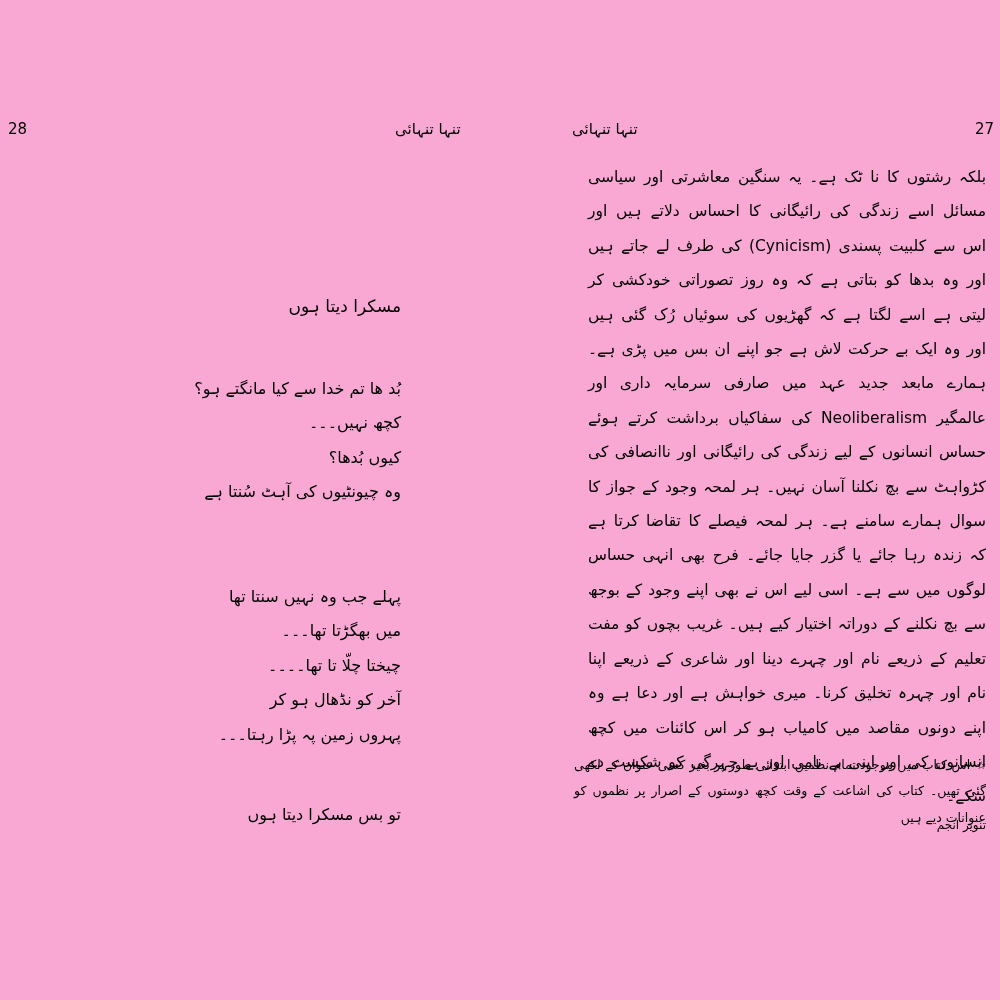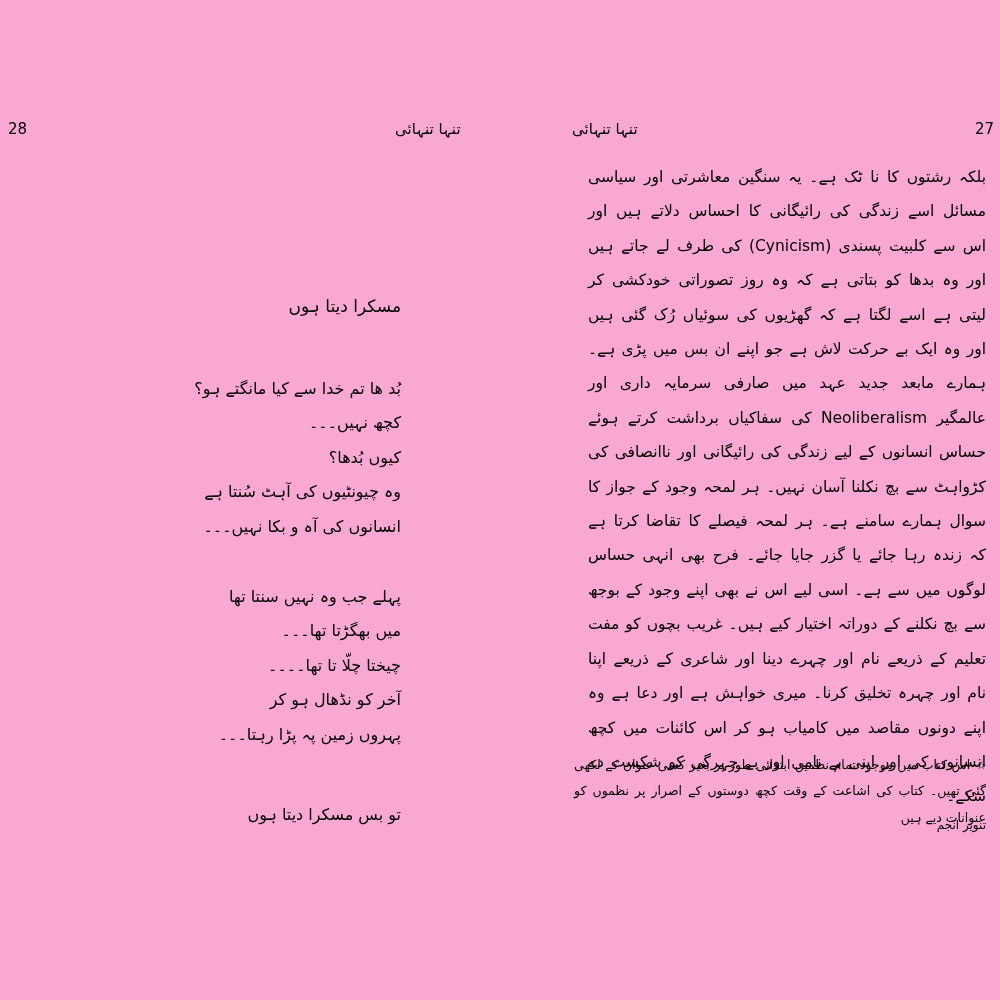--- a/index.html
+++ b/index.html
@@ -132,21 +132,20 @@
   </div>
 
   <div class="col col-left">
     <div class="poem-title">مسکرا دیتا ہوں</div>
 
     <div class="stanza st-1">
       <span class="line">بُد ھا تم خدا سے کیا مانگتے ہو؟</span>
       <span class="line r">کچھ نہیں۔۔۔</span>
       <span class="line r">کیوں بُدھا؟</span>
       <span class="line r">وہ چیونٹیوں کی آہٹ سُنتا ہے</span>
-      <span class="line r">انسانوں کی آہ و بکا نہیں۔۔۔</span>
     </div>
 
     <div class="stanza st-2">
       <span class="line">پہلے جب وہ نہیں سنتا تھا</span>
       <span class="line">میں بھگڑتا تھا۔۔۔</span>
       <span class="line">چیختا چلّا تا تھا۔۔۔۔</span>
       <span class="line">آخر کو نڈھال ہو کر</span>
       <span class="line">پہروں زمین پہ پڑا رہتا۔۔۔</span>
     </div>
 

